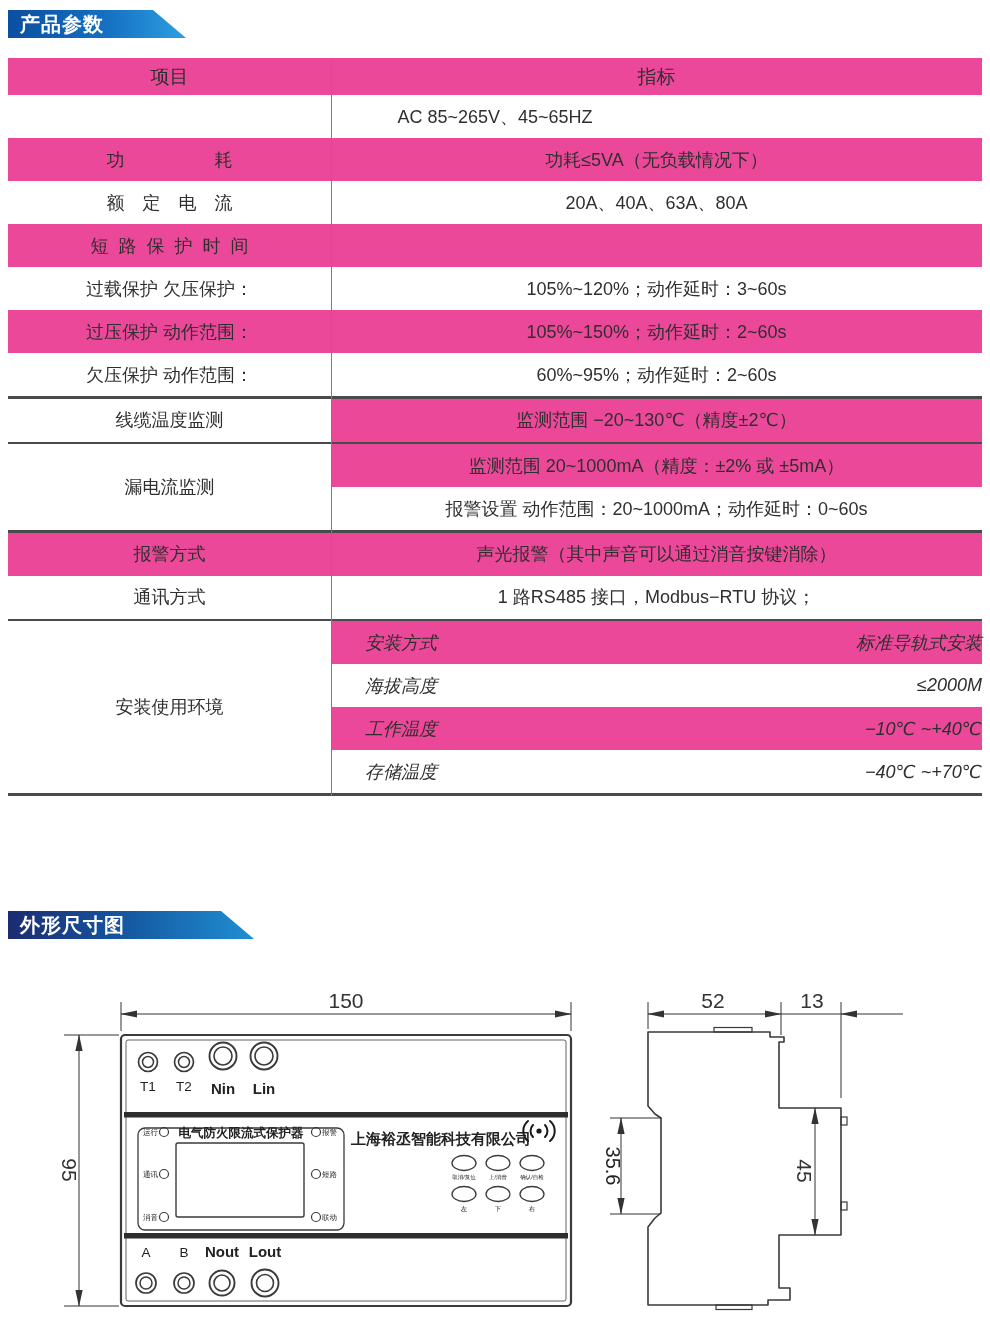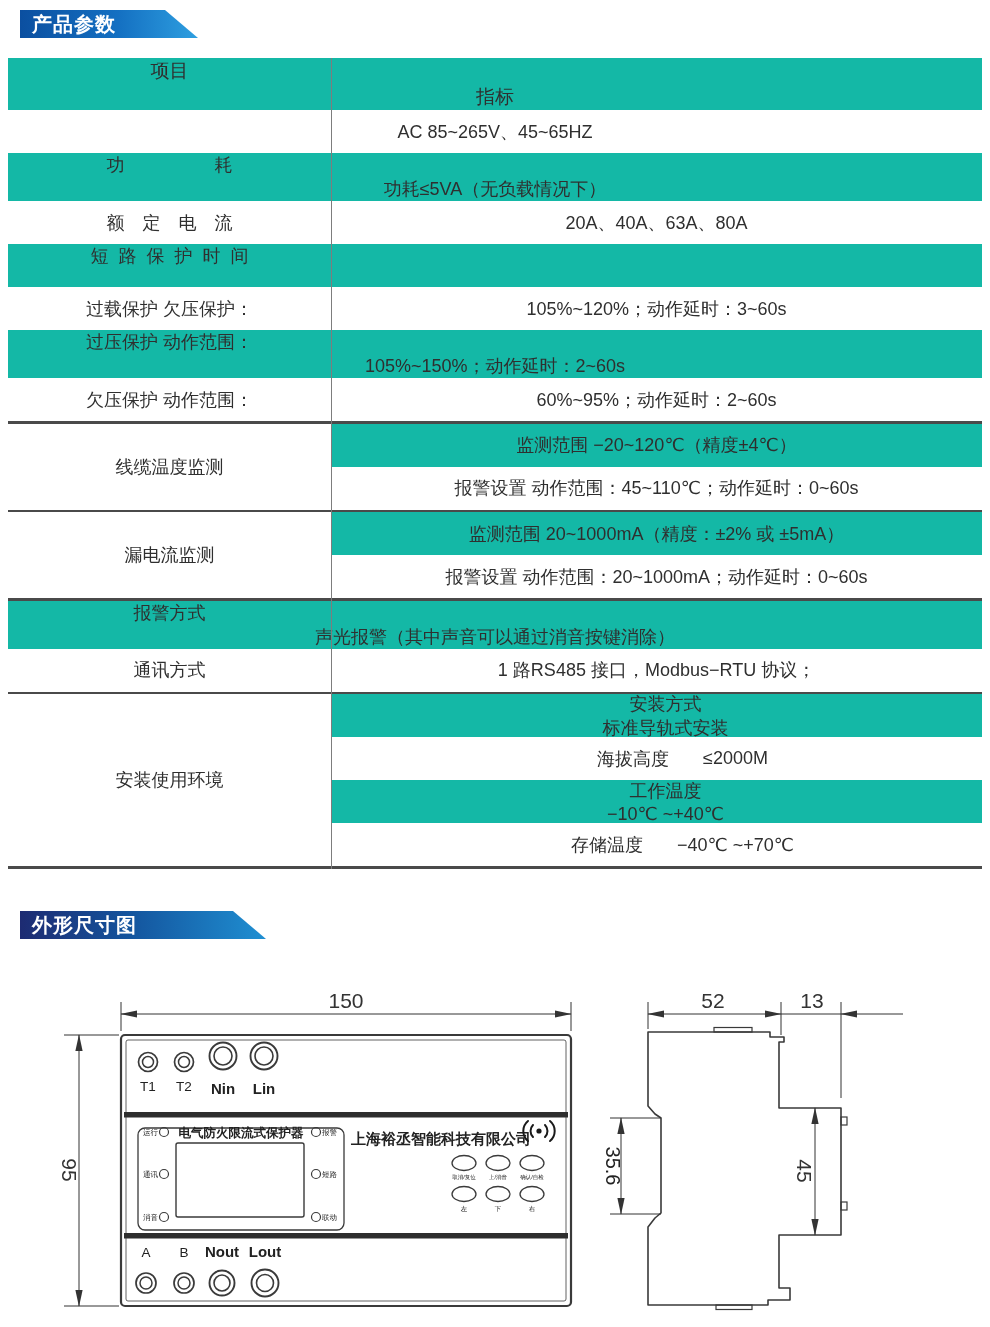--- a/index.html
+++ b/index.html
@@ -2,37 +2,37 @@
 <html><head>
 <meta charset="utf-8">
 <style>
   html,body{margin:0;padding:0;background:#ffffff;}
   .page{position:relative;width:990px;height:1327px;background:#fff;overflow:hidden;
         font-family:"Liberation Sans","DejaVu Sans",sans-serif;color:#2f2f2f;}
 
   
   .badge{position:absolute;left:8px;height:28px;display:flex;align-items:center;
          padding-left:12px;box-sizing:border-box;
-         clip-path:polygon(0 0, calc(100% - 33px) 0, 100% 100%, 0 100%);margin-left:12px;}
+         clip-path:polygon(0 0, calc(100% - 33px) 0, 100% 100%, 0 100%);}
   .badge1{top:10px;width:178px;background:linear-gradient(90deg,#0b4fa0 0%,#1470c2 55%,#2e9fe0 100%);}
   .badge2{top:911px;width:246px;background:linear-gradient(90deg,#1d2b72 0%,#14559e 45%,#1f8fd2 100%);}
   .badge span{color:#fff;font-size:20px;font-weight:bold;letter-spacing:1px;}
 
   
   .table{position:absolute;left:8px;top:58px;width:974px;font-size:18px;}
   .vline{position:absolute;left:323px;top:0;bottom:0;width:1px;background:#7d7d7d;z-index:5;}
   .trow{display:flex;min-height:43px;}
   .trow.head{min-height:37px;font-size:19px;}
   .c1{width:323px;display:flex;align-items:center;justify-content:center;text-align:center;white-space:pre;}
   .c2{flex:1;display:flex;align-items:center;justify-content:center;text-align:center;}
   .c2.stack{flex-direction:column;align-items:stretch;justify-content:flex-start;padding:0;}
   .sub{height:43px;display:flex;align-items:center;justify-content:center;}
-  .sub.pair{justify-content:center;padding-left:18px;box-sizing:border-box;}
+  .sub.pair{justify-content:space-between;box-sizing:border-box;font-style:italic;}
   .plabel{width:140px;}
-  .blue{background:#14b8a6;flex-direction:column;}
+  .blue{background:#ec4899;}
   .sep{height:2.5px;background:#4a4a4a;}
   .sep.bottom{height:3px;}
 
   
   .diagram{position:absolute;left:0;top:965px;}
   svg text{font-family:"Liberation Sans","DejaVu Sans",sans-serif;fill:#222;}
   .dimline{stroke:#333;stroke-width:1;fill:none;}
   .dev{stroke:#3a3a3a;fill:none;}
   .dimtxt{font-size:21px;fill:#333;}
 </style>
@@ -78,22 +78,21 @@
     <div class="trow">
       <div class="c1">欠压保护 动作范围：</div>
       <div class="c2">60%~95%；动作延时：2~60s</div>
     </div>
 
     <div class="sep"></div>
 
     <div class="trow">
       <div class="c1">线缆温度监测</div>
       <div class="c2 stack">
-        <div class="sub blue">监测范围 −20~120℃（精度±4℃）</div>
-        <div class="sub">报警设置 动作范围：45~110℃；动作延时：0~60s</div>
+        <div class="sub blue">监测范围 −20~130℃（精度±2℃）</div>
       </div>
     </div>
 
     <div class="sep"></div>
 
     <div class="trow">
       <div class="c1">漏电流监测</div>
       <div class="c2 stack">
         <div class="sub blue">监测范围 20~1000mA（精度：±2% 或 ±5mA）</div>
         <div class="sub">报警设置 动作范围：20~1000mA；动作延时：0~60s</div>

